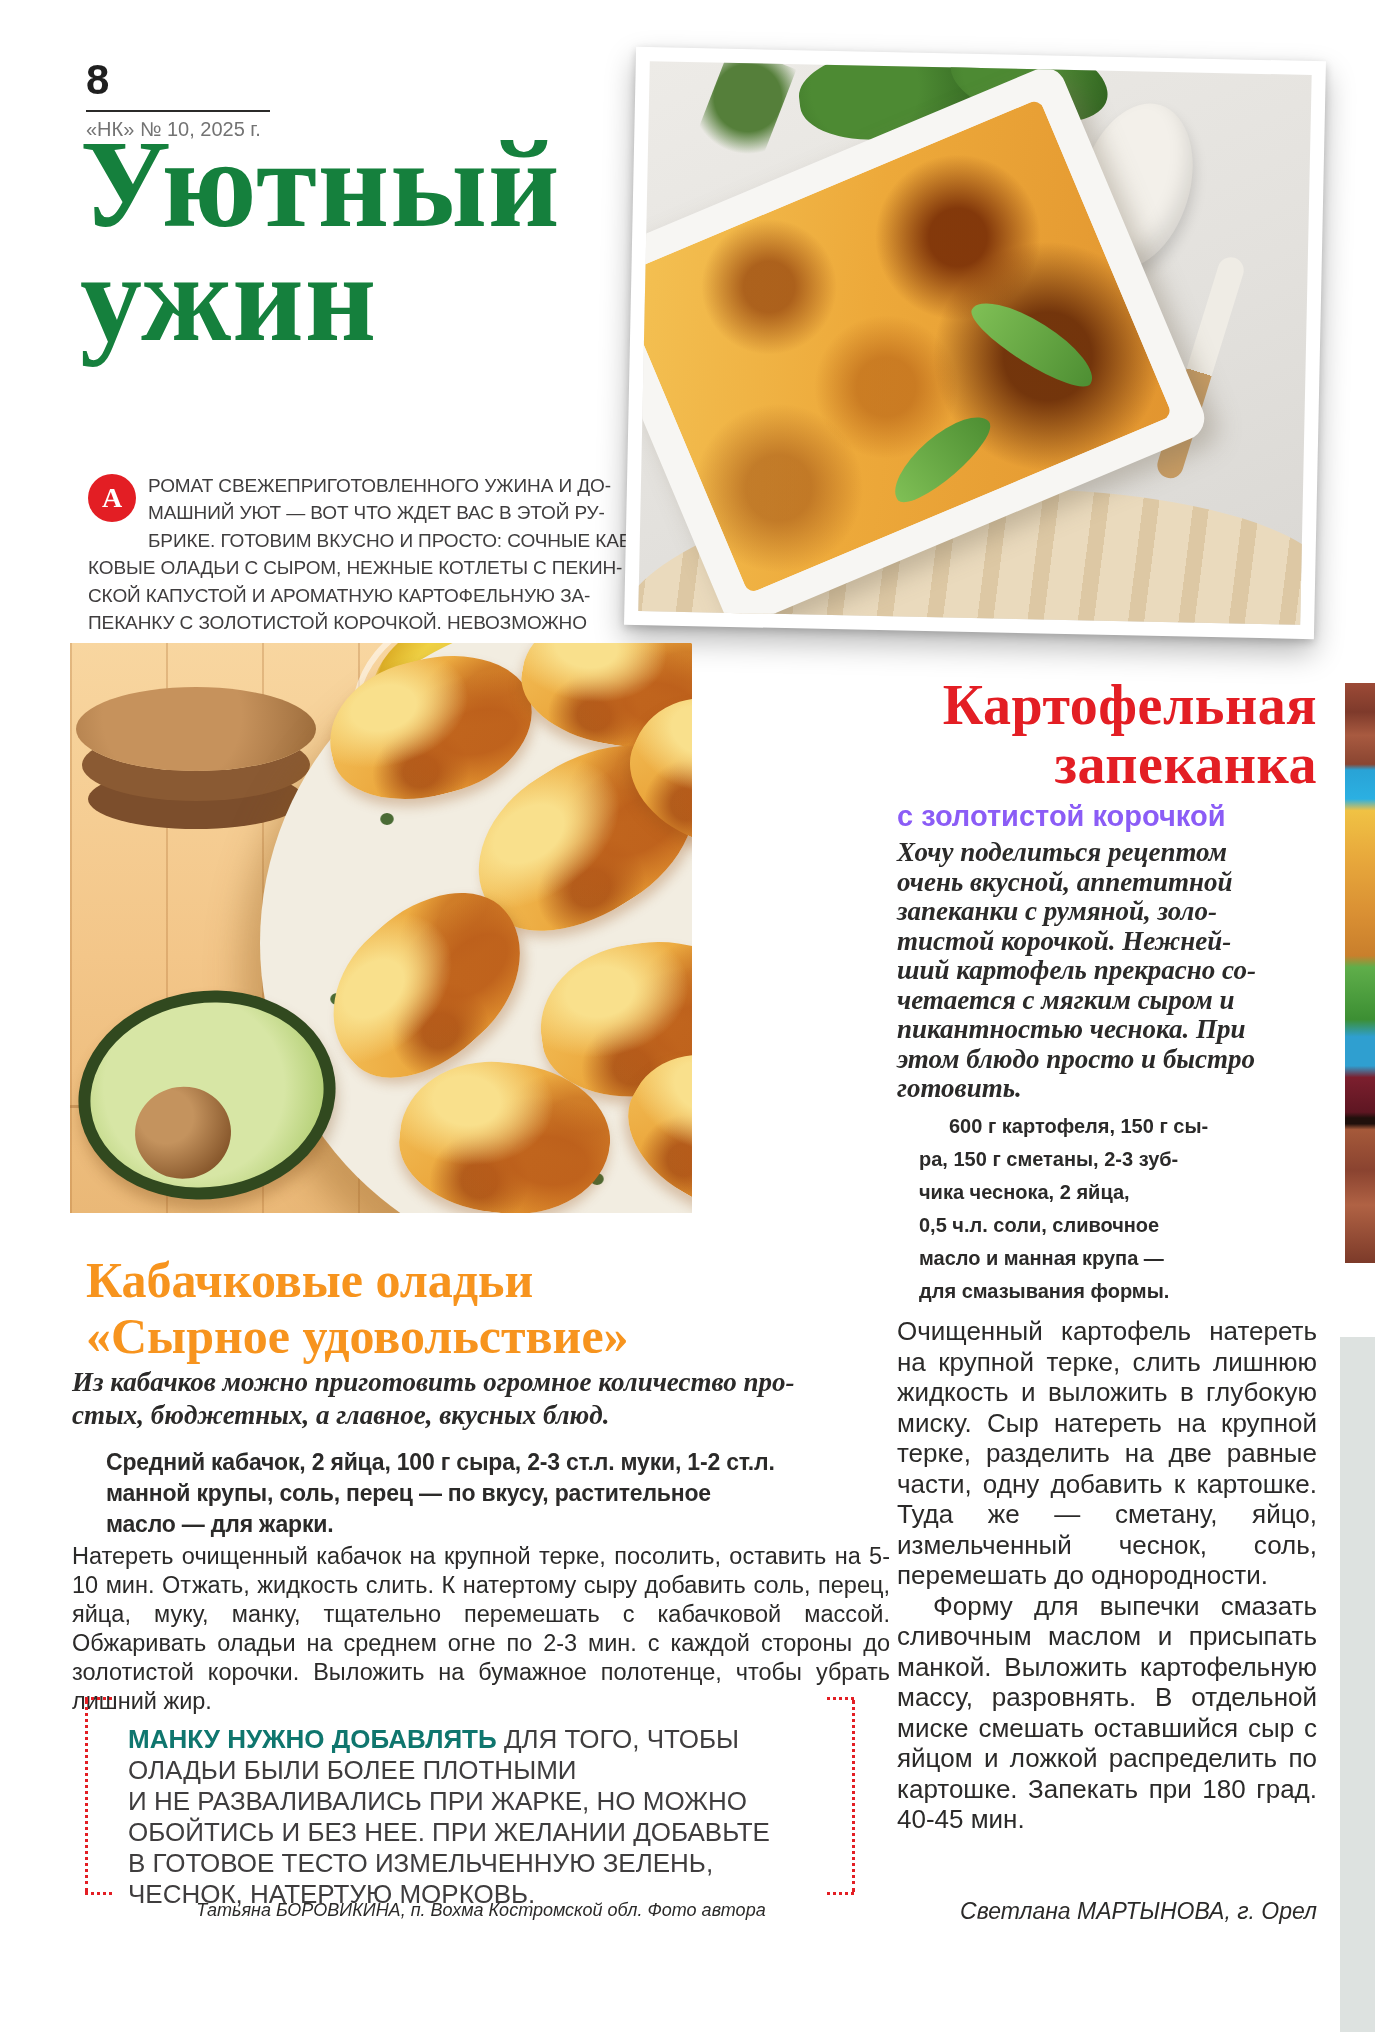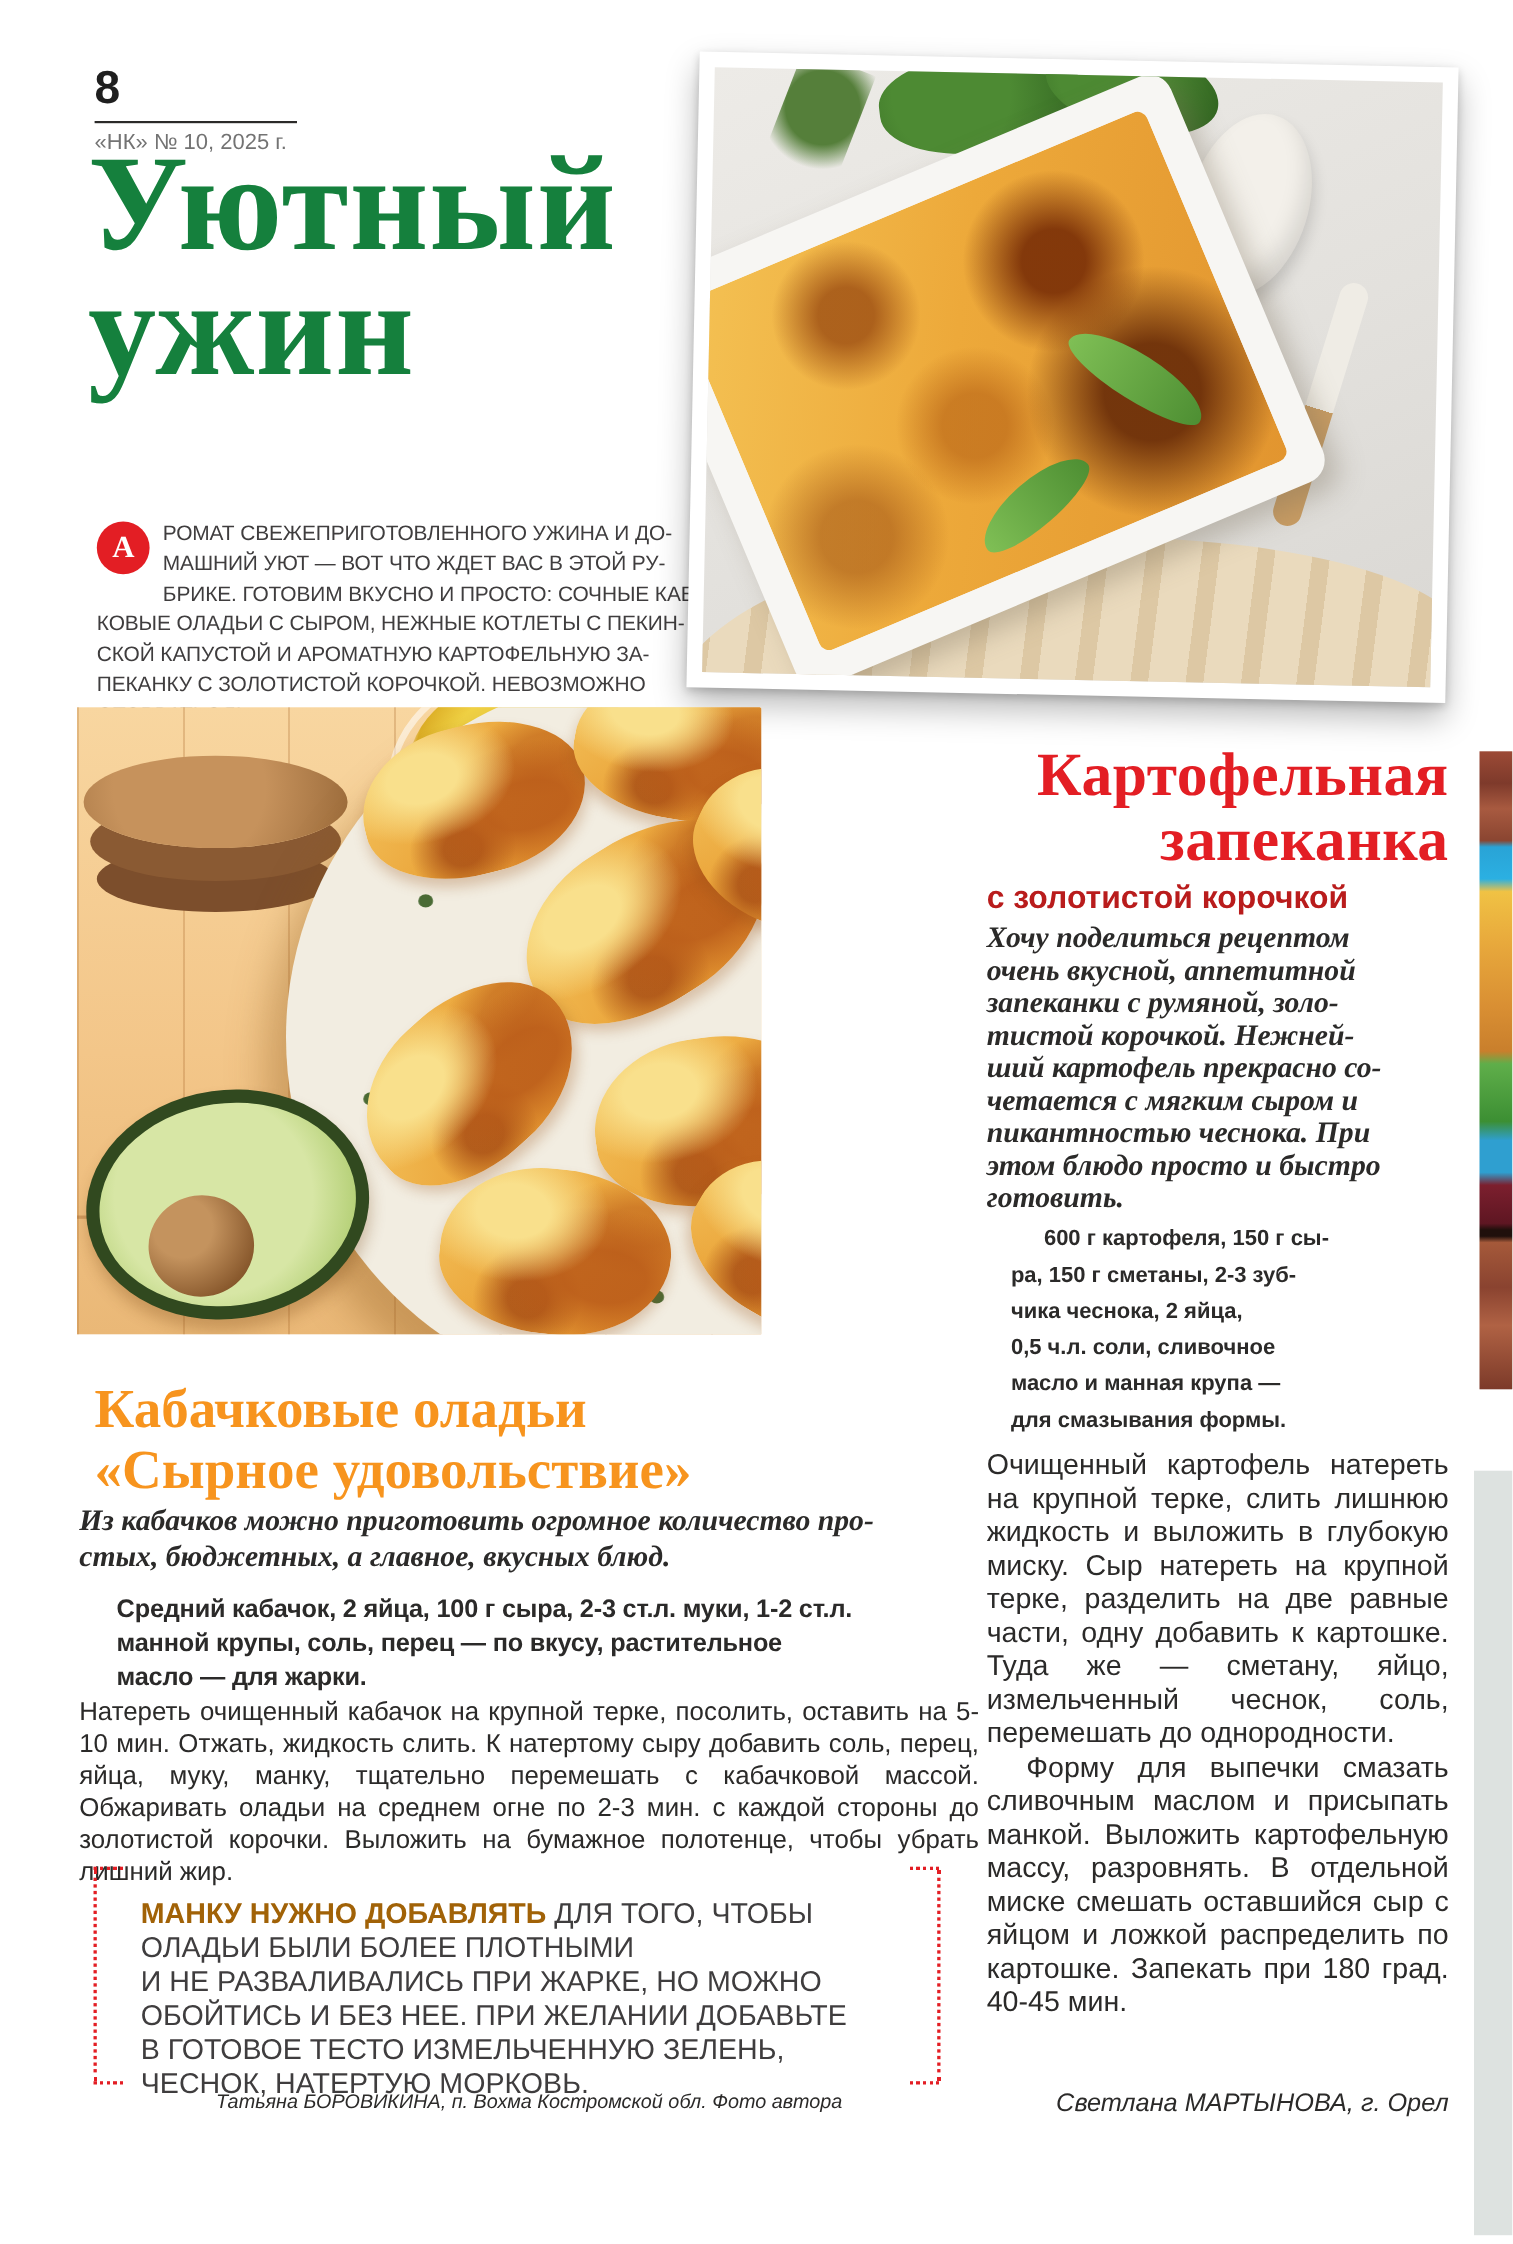--- a/index.html
+++ b/index.html
@@ -110,27 +110,27 @@
   .l-body{left:72px;top:1542px;width:818px;font-size:23.5px;line-height:29px;text-align:justify;}
 
   
   .tip{left:85px;top:1700px;width:764px;height:192px;
     border-left:3px dotted #e31e24;border-right:3px dotted #e31e24;}
   .tick{position:absolute;width:28px;height:3px;
     background:repeating-linear-gradient(90deg,#e31e24 0 3px,rgba(0,0,0,0) 3px 6px);}
   .tick.tl{left:-3px;top:-3px;} .tick.bl{left:-3px;bottom:-3px;}
   .tick.tr{right:-3px;top:-3px;} .tick.br{right:-3px;bottom:-3px;}
   .tip-text{padding:24px 26px 0 40px;font-size:26px;line-height:31px;color:#3f3d3e;white-space:pre-line;}
-  .tip-lead{color:#a16207;font-weight:700;}
+  .tip-lead{color:#0f766e;font-weight:700;}
   .l-byline{left:72px;top:1900px;width:818px;text-align:center;font-style:italic;font-size:18px;}
 
   
   .r-title{left:897px;top:676px;width:420px;font-family:"Liberation Serif","DejaVu Serif",serif;
     font-weight:700;font-size:56px;line-height:59px;color:#e31e24;white-space:pre-line;letter-spacing:.5px;text-align:right;}
-  .r-subtitle{left:897px;top:800px;width:420px;font-weight:700;font-size:29px;color:#b91c1c;}
+  .r-subtitle{left:897px;top:800px;width:420px;font-weight:700;font-size:29px;color:#8b5cf6;}
   .r-lede{left:897px;top:838px;width:420px;font-family:"Liberation Serif","DejaVu Serif",serif;
     font-style:italic;font-weight:600;font-size:27px;line-height:29.5px;white-space:pre-line;}
   .r-ingr{left:897px;top:1110px;width:420px;font-weight:700;font-size:20px;line-height:33px;
     white-space:pre-line;text-indent:30px;margin-left:22px;}
   .r-body{left:897px;top:1316px;width:420px;font-size:26px;line-height:30.5px;text-align:justify;}
   .r-body p{margin:0;}
   .r-body p + p{text-indent:36px;}
   .r-byline{left:897px;top:1898px;width:420px;text-align:right;font-style:italic;font-size:23px;}
 
   

